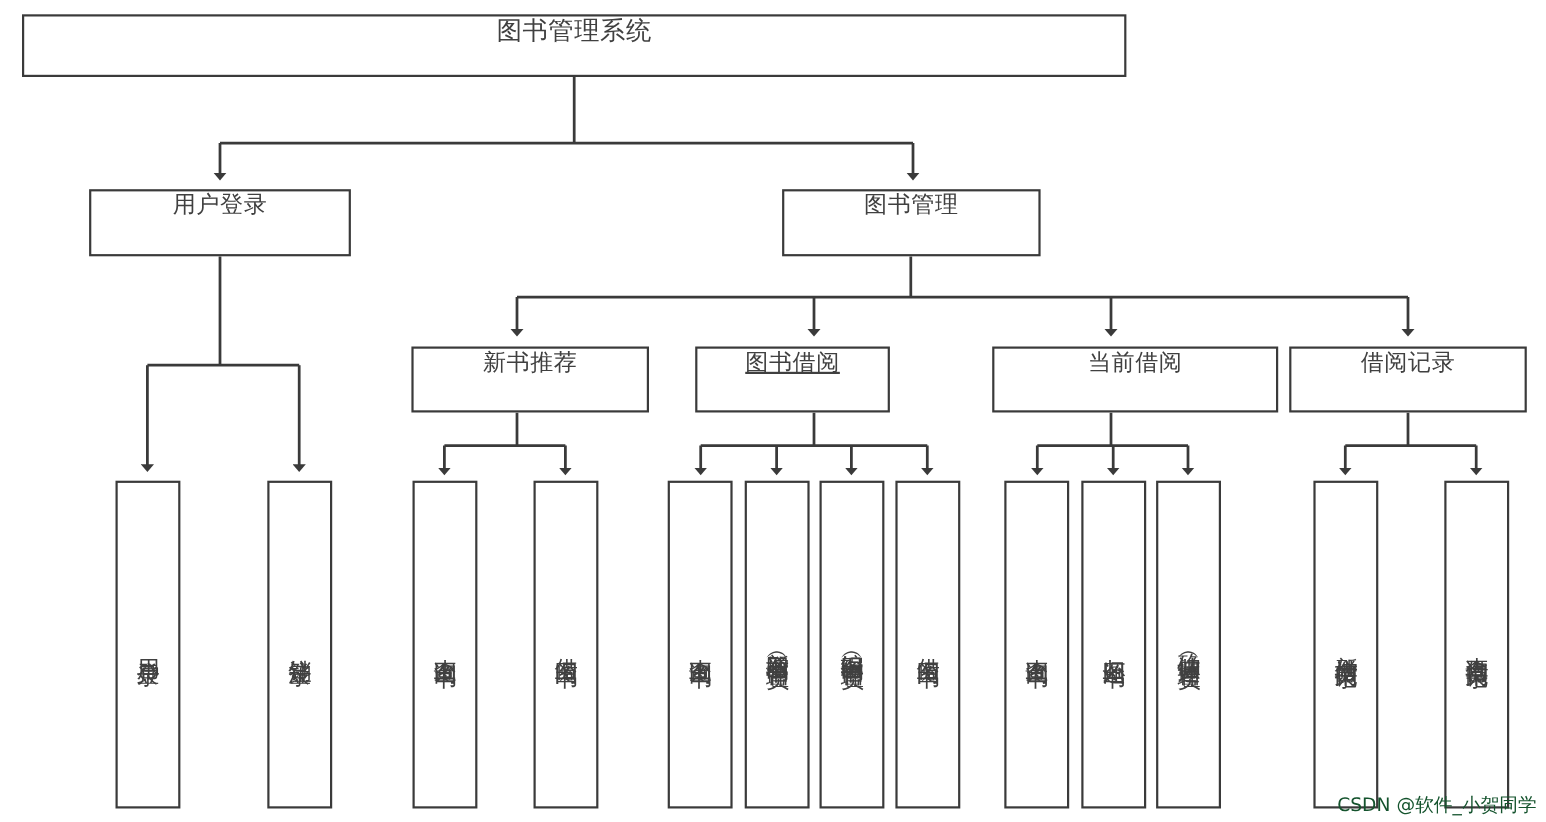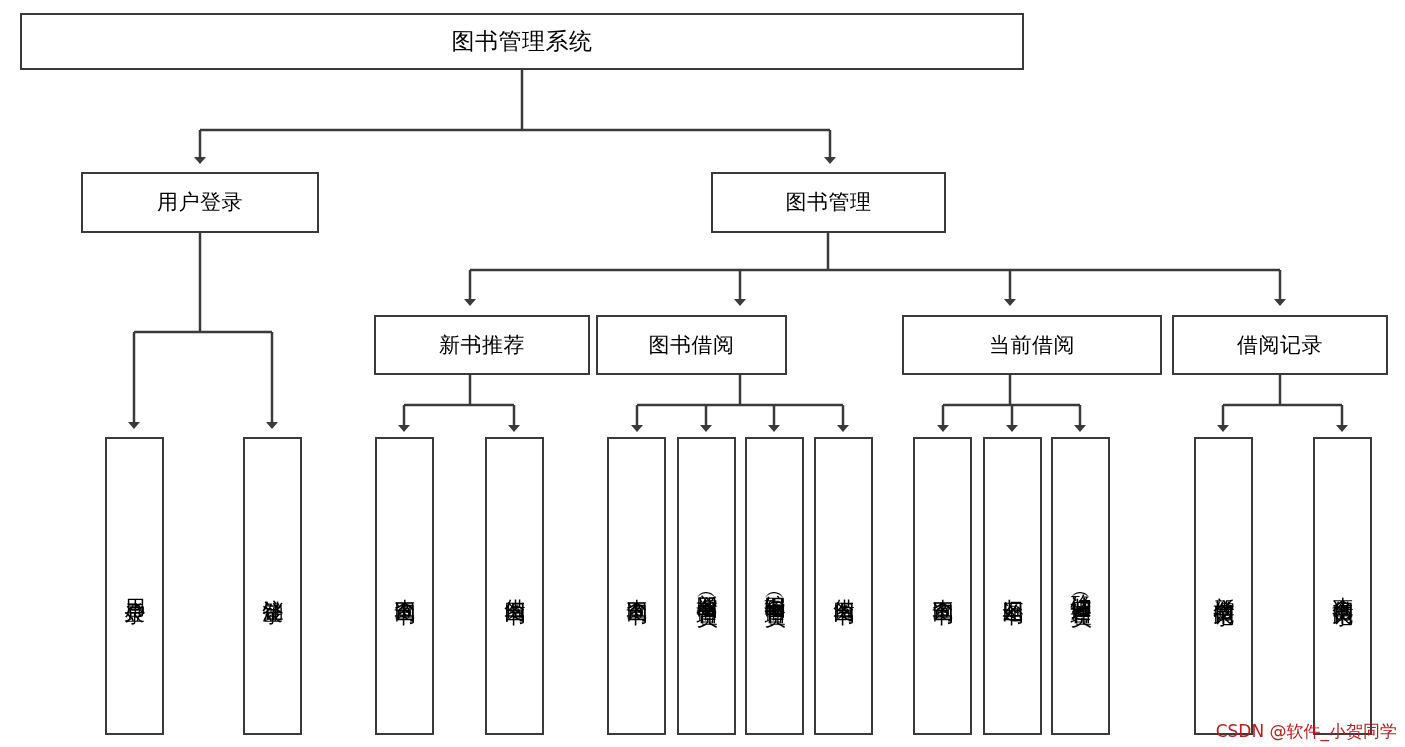--- a/index.html
+++ b/index.html
@@ -16,23 +16,22 @@
     height: 747px;
     background: #ffffff;
     overflow: hidden;
   }
   .node {
     position: absolute;
     box-sizing: border-box;
     border: 2.5px solid #3a3a3a;
     background: #ffffff;
     display: flex;
-    align-items: center;
     justify-content: center;
-    color: #000000;
+    color: #404040;
     z-index: 3;
   }
   .node.horiz {
     font-size: 21px;
     letter-spacing: 0.5px;
   }
   .node.vert {
     font-size: 21px;
     letter-spacing: 1px;
   }
@@ -57,21 +56,21 @@
     width: 1405px;
     height: 747px;
     z-index: 1;
     pointer-events: none;
   }
   .watermark {
     position: absolute;
     right: 8px;
     bottom: 4px;
     font-size: 17px;
-    color: #b91c1c;
+    color: #14532d;
     z-index: 5;
     white-space: nowrap;
   }
 </style>
 </head>
 <body>
 
 <div id="canvas">
 
   <svg id="wires" viewBox="0 0 1405 747">
@@ -134,21 +133,21 @@
   </div>
 
   <div class="node horiz" style="left:711px; top:172px; width:235px; height:61px;">
     <span class="lbl">图书管理</span>
   </div>
 
   <div class="node horiz" style="left:362px; top:315px; width:216px; height:60px;margin-left:12px;">
     <span class="lbl">新书推荐</span>
   </div>
 
-  <div class="node horiz" style="left:596px; top:315px; width:191px; height:60px;">
+  <div class="node horiz" style="left:632px; top:315px; width:177px; height:60px;text-decoration:underline;">
     <span class="lbl">图书借阅</span>
   </div>
 
   <div class="node horiz" style="left:902px; top:315px; width:260px; height:60px;">
     <span class="lbl">当前借阅</span>
   </div>
 
   <div class="node horiz" style="left:1172px; top:315px; width:216px; height:60px;">
     <span class="lbl">借阅记录</span>
   </div>

